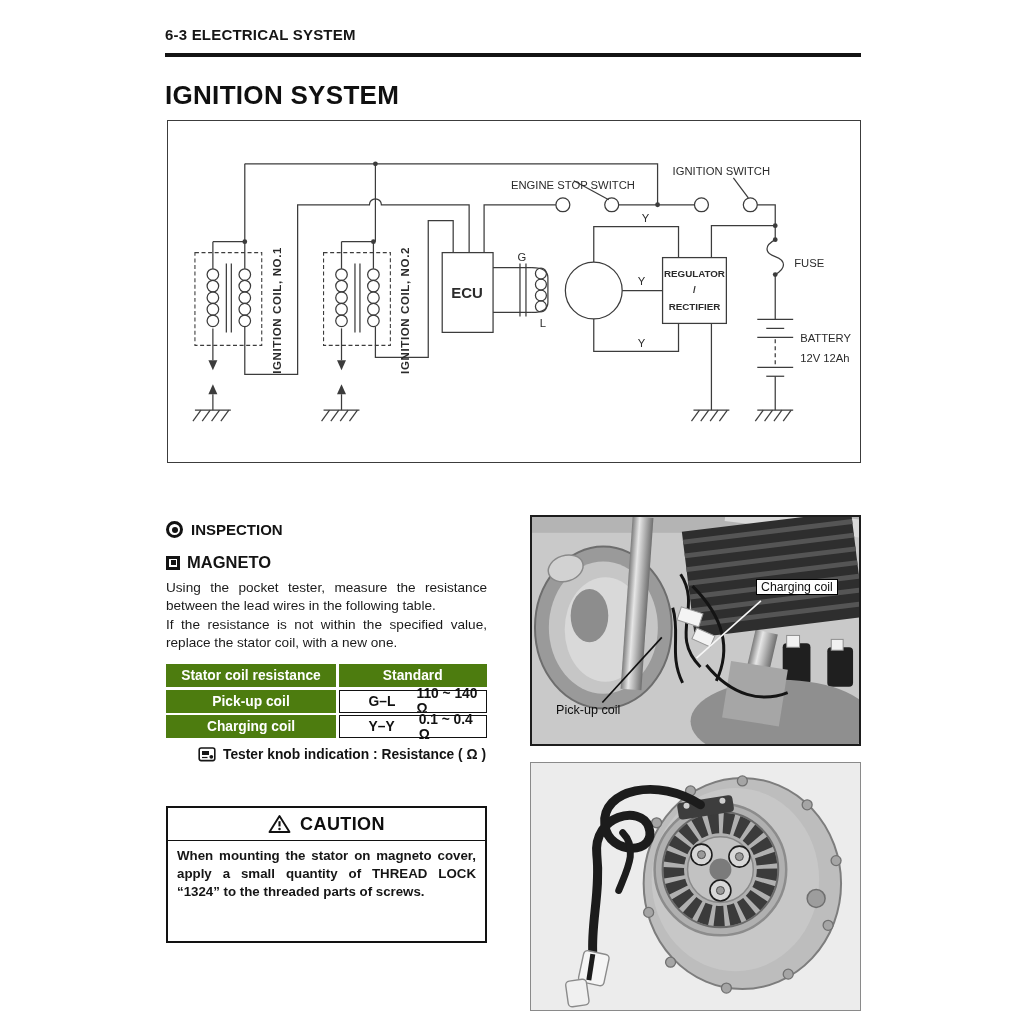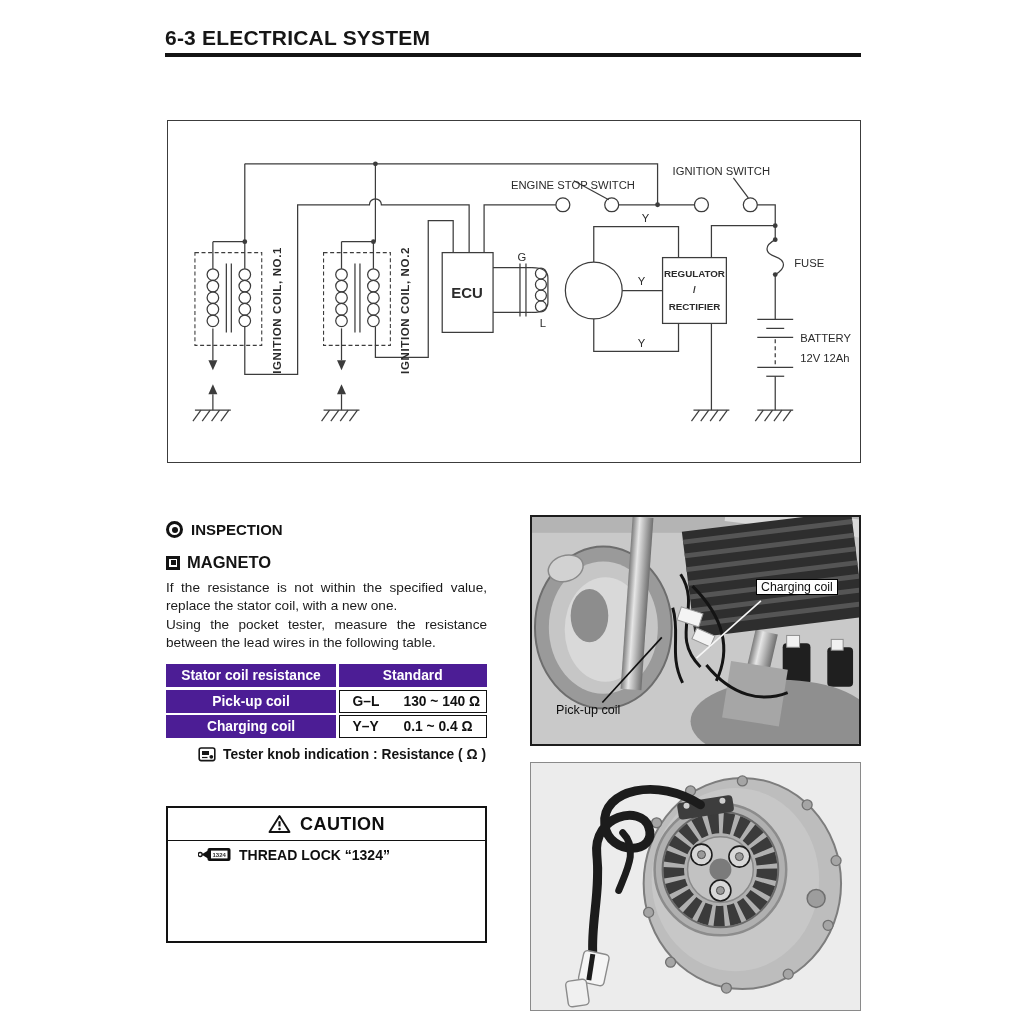--- a/index.html
+++ b/index.html
@@ -2,42 +2,42 @@
 <html><head>
 <meta charset="utf-8">
 <style>
   * { margin:0; padding:0; box-sizing:border-box; }
   html,body { background:#ffffff; }
   .page {
     position:relative; width:1024px; height:1024px; background:#ffffff;
     font-family:"Liberation Sans", sans-serif; color:#111; overflow:hidden;
   }
   
-  .hdr { position:absolute; left:165px; top:26px; font-size:21px; font-weight:bold; letter-spacing:.2px; color:#161616; }
+  .hdr { position:absolute; left:165px; top:26px; font-size:15px; font-weight:bold; letter-spacing:.2px; color:#161616; }
   .hdr-rule { position:absolute; left:165px; top:53px; width:696px; height:3.5px; background:#141414; }
   .page-title { position:absolute; left:165px; top:80px; font-size:26px; font-weight:800; letter-spacing:.3px; color:#101010; }
   
   .diagram-box { position:absolute; left:167px; top:120px; width:694px; height:343px; border:1.6px solid #3c3c3c; background:#fff; }
   .diagram-box svg { position:absolute; inset:0; width:100%; height:100%; }
   svg text { font-family:"Liberation Sans", sans-serif; fill:#2b2b2b; }
   
   .heading1 { position:absolute; left:166px; top:521px; display:flex; align-items:center; gap:8px; font-size:15px; font-weight:800; color:#131313; }
   .bullet-circle { width:17px; height:17px; border:3px solid #131313; border-radius:50%; display:inline-flex; align-items:center; justify-content:center; }
   .bullet-circle::after { content:""; width:6px; height:6px; background:#131313; border-radius:50%; }
   .heading2 { position:absolute; left:166px; top:553px; display:flex; align-items:center; gap:7px; font-size:16.5px; font-weight:800; color:#131313;text-align:center; }
   .bullet-square { width:14px; height:14px; border:3px solid #131313; display:inline-flex; align-items:center; justify-content:center; }
   .bullet-square::after { content:""; width:5px; height:5px; background:#131313; }
   .body-copy { position:absolute; left:166px; top:579px; width:321px; font-size:13.6px; line-height:18.3px; text-align:justify; color:#1b1b1b; }
   .body-copy p { margin:0; }
   
   .spec-table { position:absolute; left:166px; top:664px; width:321px; display:grid; grid-template-columns:170px 1fr; gap:2.5px; background:#fff; }
   .spec-table .cell { height:23px; display:flex; align-items:center; justify-content:center; font-size:13.8px; font-weight:bold; }
-  .cell.dark { background:#4c1d95; color:#fff;text-align:right; }
+  .cell.dark { background:#4d7c0f; color:#fff;text-align:right; }
   .cell.light { background:#fff; color:#111; border:1.4px solid #111; justify-content:flex-start; padding-left:13px; gap:15px; }
-  .cell .wires { display:inline-block; width:36px; }
+  .cell .wires { display:inline-block; width:36px;margin-left:16px; }
   
   .tester-note { position:absolute; left:186px; top:746px; display:flex; align-items:center; gap:6px; font-size:13.8px; font-weight:bold; color:#131313;padding-left:12px; }
   
   .caution-box { position:absolute; left:166px; top:806px; width:321px; height:137px; border:2px solid #121212; background:#fff; }
   .caution-title { height:33px; display:flex; align-items:center; justify-content:center; gap:9px; font-size:18px; font-weight:800; letter-spacing:.4px; border-bottom:1.6px solid #121212; color:#0f0f0f; }
   .caution-body { padding:6px 9px 0 9px; font-size:13.3px; font-weight:bold; line-height:18px; text-align:justify; color:#161616; }
   .caution-product { display:flex; align-items:center; gap:7px; margin:5px 0 0 30px; font-size:14px; font-weight:800; color:#0f0f0f; }
   
   .photo { position:absolute; background:#cdcdcd; }
   .photo svg { position:absolute; inset:0; width:100%; height:100%; }
@@ -46,20 +46,21 @@
   .p1-label-charging { position:absolute; left:224px; top:62px; background:#fdfdfd; border:1.1px solid #000; padding:0 4px; font-size:12.3px; color:#0d0d0d; white-space:nowrap; }
   .p1-label-pickup { position:absolute; left:24px; top:186px; font-size:12.6px; color:#0d0d0d; white-space:nowrap; }
 </style>
 </head>
 <body>
 
 <div class="page">
 
   <div class="hdr">6-3 ELECTRICAL SYSTEM</div>
   <div class="hdr-rule"></div>
+  <div class="page-title">IGNITION SYSTEM</div>
 
   <div class="diagram-box">
     <svg viewBox="0 0 692 342">
       <defs>
         <g id="winding">
           <circle cx="0" cy="0" r="5.8" fill="none"></circle>
           <circle cx="0" cy="11.6" r="5.8" fill="none"></circle>
           <circle cx="0" cy="23.2" r="5.8" fill="none"></circle>
           <circle cx="0" cy="34.8" r="5.8" fill="none"></circle>
           <circle cx="0" cy="46.4" r="5.8" fill="none"></circle>
@@ -203,31 +204,31 @@
 
   <div class="heading1">
     <span class="bullet-circle"></span>
     <span>INSPECTION</span>
   </div>
   <div class="heading2">
     <span class="bullet-square"></span>
     <span>MAGNETO</span>
   </div>
   <div class="body-copy">
+    <p>Using the pocket tester, measure the resistance between the lead wires in the following table.</p>
     <p>If the resistance is not within the specified value, replace the stator coil, with a new one.</p>
-    <p>Using the pocket tester, measure the resistance between the lead wires in the following table.</p>
   </div>
 
   <div class="spec-table">
     <div class="cell dark">Stator coil resistance</div>
     <div class="cell dark">Standard</div>
     <div class="cell dark">Pick-up coil</div>
     <div class="cell light">
       <span class="wires">G–L</span>
-      <span>130 ~ 140 Ω</span>
+      <span>110 ~ 140 Ω</span>
     </div>
     <div class="cell dark">Charging coil</div>
     <div class="cell light">
       <span class="wires">Y–Y</span>
       <span>0.1 ~ 0.4 Ω</span>
     </div>
   </div>
 
   <div class="tester-note">
     <svg width="19" height="17" viewBox="0 0 19 17">
@@ -241,30 +242,21 @@
 
   <div class="caution-box">
     <div class="caution-title">
       <svg width="23" height="20" viewBox="0 0 23 20">
         <path d="M11.5,2 L21.5,18 H1.5 Z" fill="none" stroke="#111" stroke-width="1.9" stroke-linejoin="round"></path>
         <line x1="11.5" y1="7.2" x2="11.5" y2="12.4" stroke="#111" stroke-width="2.1"></line>
         <circle cx="11.5" cy="15" r="1.25" fill="#111"></circle>
       </svg>
       <span>CAUTION</span>
     </div>
-    <div class="caution-product">
-      <svg width="34" height="17" viewBox="0 0 34 17">
-        <circle cx="2.2" cy="8.5" r="2" fill="none" stroke="#111" stroke-width="1.4"></circle>
-        <polygon points="3.5,8.5 10,4.5 10,12.5" fill="#111"></polygon>
-        <rect x="9.5" y="2" width="23" height="13" rx="2" fill="#111"></rect>
-        <rect x="13" y="4.6" width="16.5" height="7.8" fill="#fff"></rect>
-        <text x="21.2" y="10.8" font-size="6" font-weight="bold" text-anchor="middle" fill="#111">1324</text>
-      </svg>
-      <span>THREAD LOCK “1324”</span>
-    </div>
+    <div class="caution-body">When mounting the stator on magneto cover, apply a small quantity of THREAD LOCK “1324” to the threaded parts of screws.</div>
   </div>
 
   <div class="photo photo1">
     <svg viewBox="0 0 330 230" preserveAspectRatio="none">
       <defs>
         <linearGradient id="forkg" x1="0" y1="0" x2="1" y2="0">
           <stop offset="0" stop-color="#7c7c7c"></stop>
             <stop offset="0.35" stop-color="#e6e6e6"></stop>
           <stop offset="0.6" stop-color="#b9b9b9"></stop>
             <stop offset="1" stop-color="#6f6f6f"></stop>

